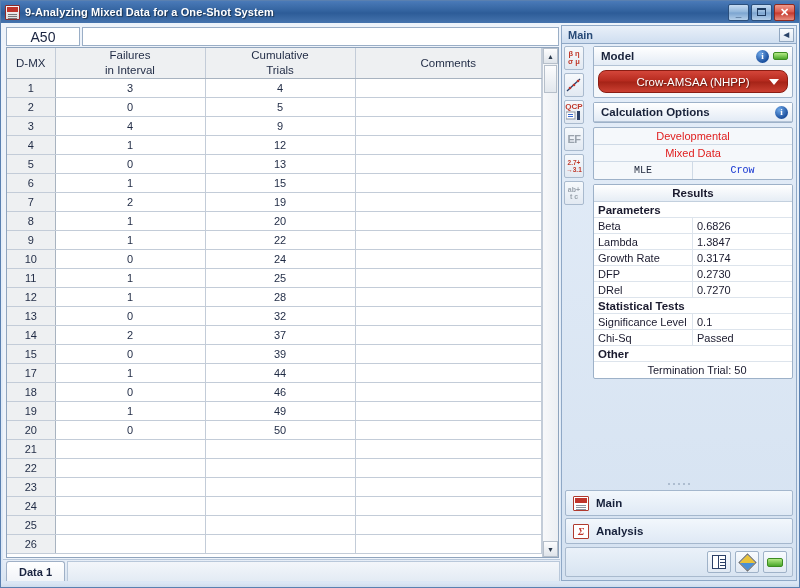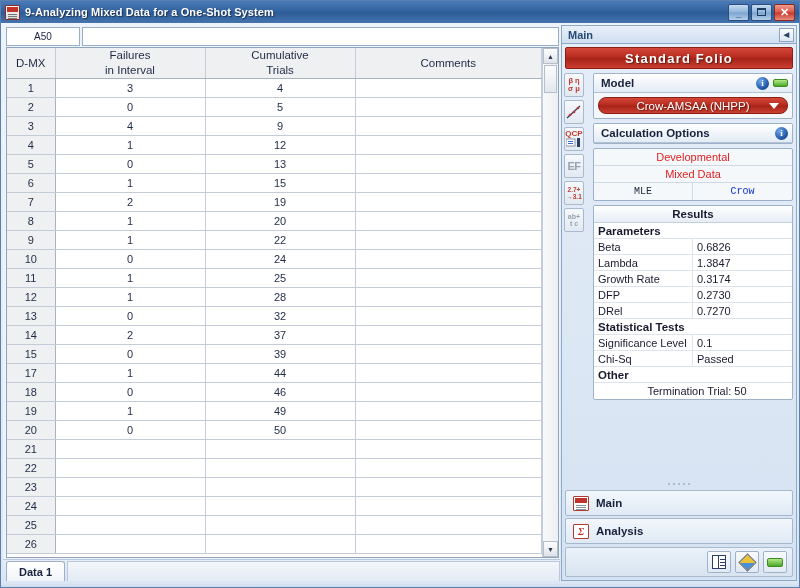--- a/index.html
+++ b/index.html
@@ -95,21 +95,21 @@
   }
   .formula-bar {
     flex: 0 0 22px; height: 22px;
     display: flex; align-items: stretch;
     padding: 2px 1px 1px 3px;
   }
   .cellref {
     width: 74px; flex: 0 0 74px;
     background: #fff; border: 1px solid #9aaec6;
     display: flex; align-items: center; justify-content: center;
-    font-size: 10px; color: #1a2440;
+    font-size: 14px; color: #1a2440;
   }
   .formula-input {
     flex: 1 1 auto; margin-left: 2px;
     background: #fff; border: 1px solid #9aaec6;
   }
 
   .grid-wrap {
     flex: 1 1 auto; min-height: 0;
     margin: 0 1px 1px 3px;
     border: 1px solid #8fa4bd;
@@ -302,21 +302,21 @@
     font-family: "Liberation Serif", serif;
   }
   .green-pill {
     width: 15px; height: 8px; border-radius: 2px;
     background: linear-gradient(180deg,#b4ea86,#4aa72a);
     border: 1px solid #3d8c22;
   }
   .group-body { padding: 4px; }
 
   .model-btn {
-    width: 100%; height: 17px;
+    width: 100%; height: 23px;
     background: linear-gradient(180deg,#d4463a 0%,#b62a1e 48%,#a52317 52%,#cb3f31 100%);
     border: 1px solid #8b1d13;
     border-radius: 8px;
     color: #fff; font-size: 11.5px; font-weight: normal;
     display: flex; align-items: center; justify-content: center;
     position: relative;
     text-shadow: 1px 1px 1px rgba(0,0,0,.4);
   }
   .model-btn .caret {
     position: absolute; right: 8px; top: 50%; transform: translateY(-50%);
@@ -708,21 +708,20 @@
 
       <div class="cp-header">
         <span>Main</span>
         <div class="cp-collapse">
           <span>◀</span>
         </div>
       </div>
 
       <div class="cp-body">
 
-        <div class="folio-banner">Standard Folio</div>
 
         <div class="cp-split">
 
           <div class="icon-rail">
             <div class="rail-btn">
               <div class="lbl">
                 <div class="greek">β η</div>
                 <div class="greek">σ μ</div>
               </div>
             </div>

